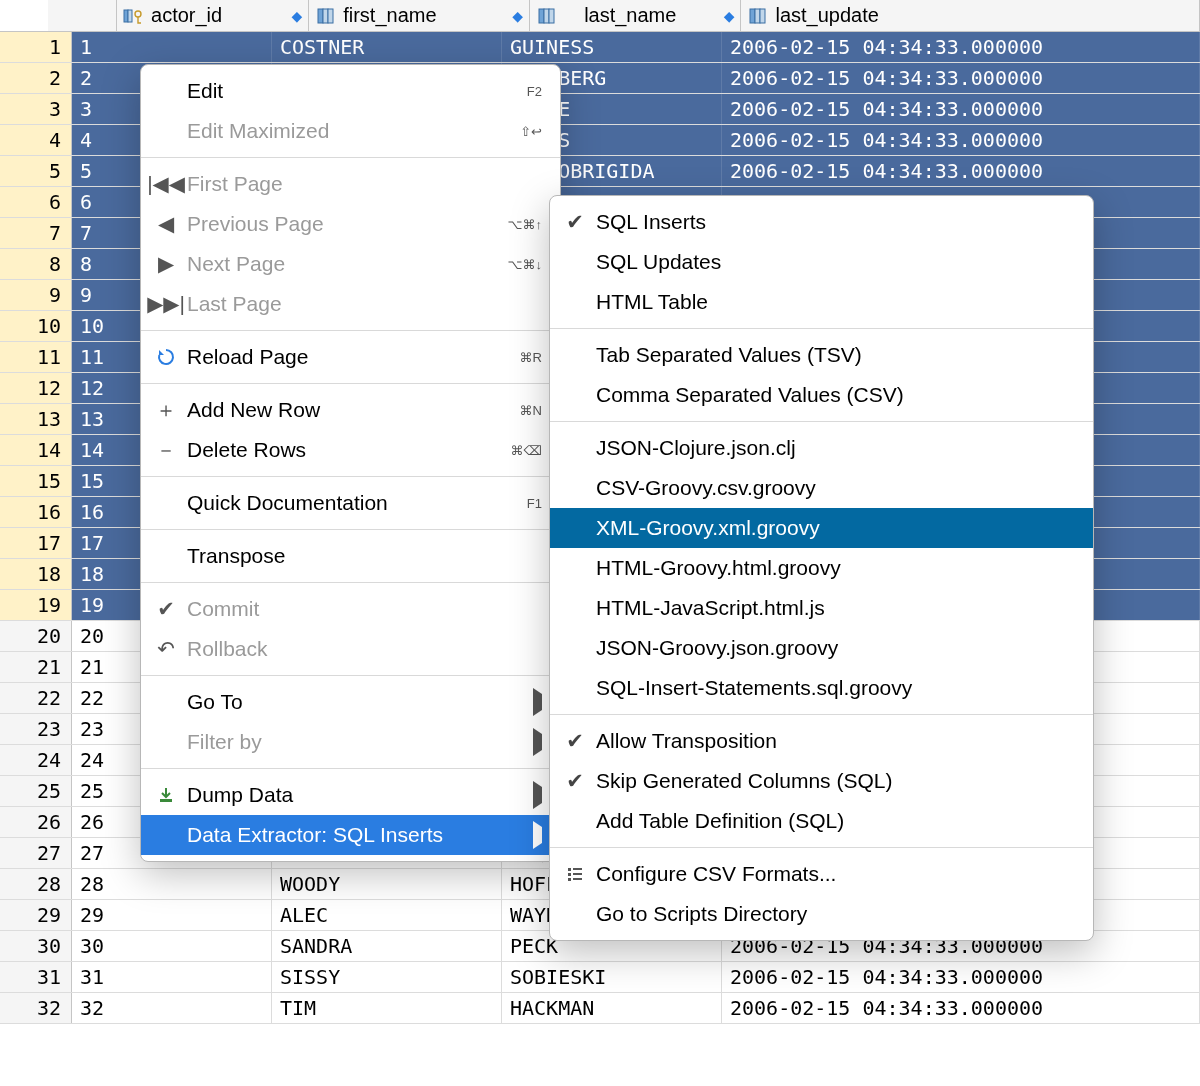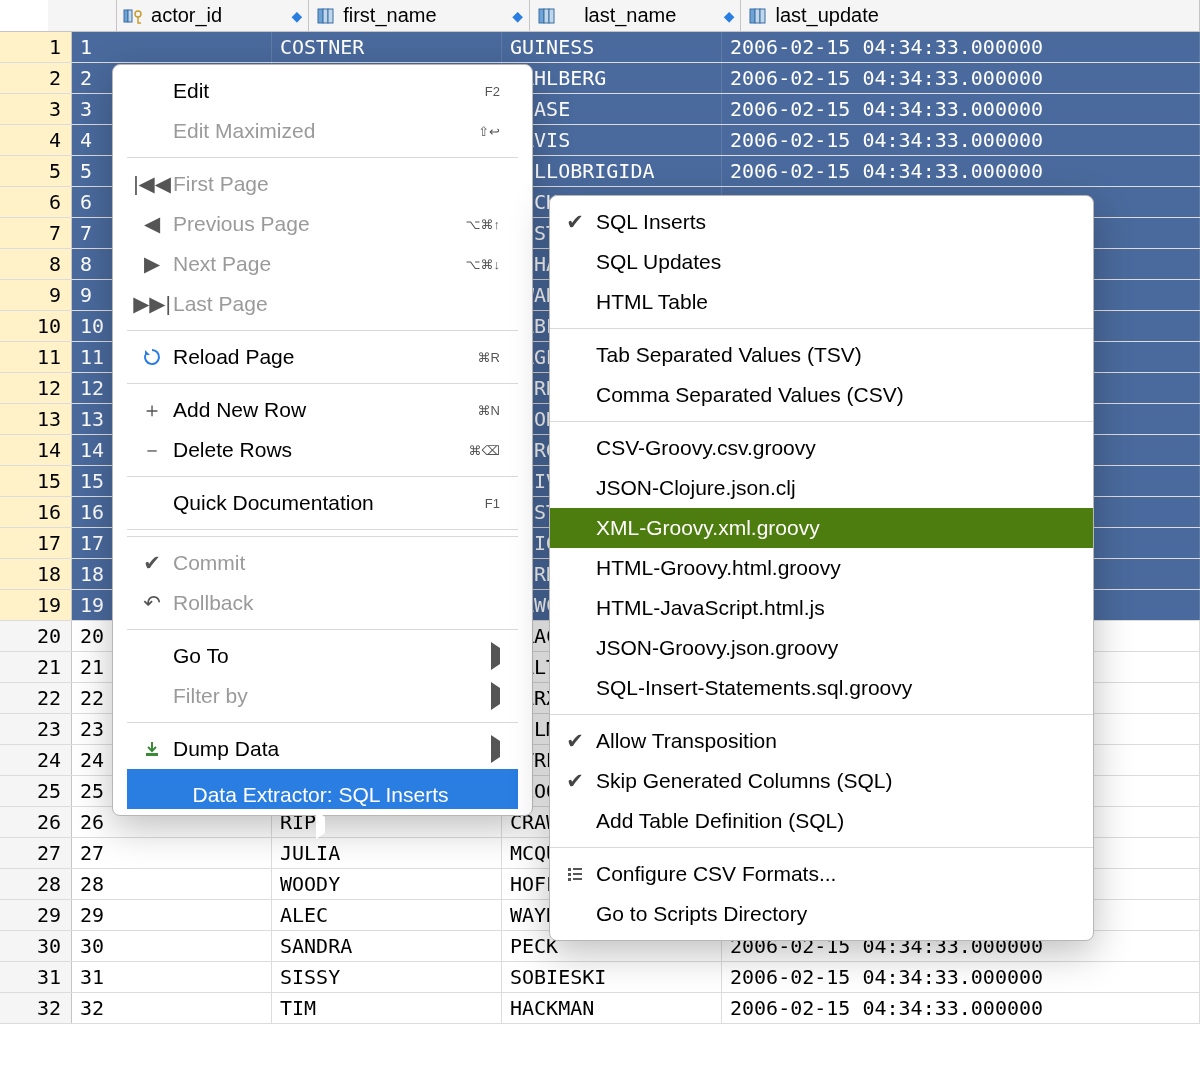--- a/index.html
+++ b/index.html
@@ -13,33 +13,33 @@
   .col-first { width: 230px; }
   .col-last { width: 220px; gap: 26px; }
   .col-update { width: 478px; }
   .icon-pk { width: 22px; height: 18px; display: inline-block; }
   .icon-col { width: 22px; height: 18px; display: inline-block; }
   .data-row { display: flex; height: 31px; border-bottom: 1px solid #dcdcdc; font-family: Menlo, Consolas, monospace; font-size: 20px; }
   .row-num { width: 72px; background: #f5f5f5; border-right: 1px solid #c5c5c5; display: flex; align-items: center; justify-content: flex-end; padding-right: 10px; color: #000; }
   .cell { display: flex; align-items: center; padding: 0 8px; border-right: 1px solid #dcdcdc; overflow: hidden; white-space: nowrap; }
   .sel .row-num { background: #fff2c8; }
   .sel .cell { background: #4a6a9d; color: #fff; border-right-color: #5f7ba8; }
-  .ctx { position: absolute; top: 64px; left: 112px; width: 421px; background: #fff; border: 1px solid #b7b7b7; border-radius: 8px; box-shadow: 0 12px 38px rgba(0,0,0,.25); padding: 6px 14px; z-index: 10; font-size: 21px; }
+  .ctx { position: absolute; top: 64px; left: 140px; width: 421px; background: #fff; border: 1px solid #b7b7b7; border-radius: 8px; box-shadow: 0 12px 38px rgba(0,0,0,.25); padding: 6px 0; z-index: 10; font-size: 21px; }
   .ctx .sep { border-top: 1px solid #d9d9d9; margin: 6px 0; }
   .ctx .item { display: flex; align-items: center; padding: 4px 18px 4px 14px; height: 40px; gap: 10px; white-space: nowrap; }
   .ctx .item.disabled { color: #9a9a9a; }
-  .ctx .item.highlight { background: #2a7de1; color: #fff; flex-direction: column; }
+  .ctx .item.highlight { background: #2a7de1; color: #fff; }
   .ctx .ic { width: 22px; display: flex; align-items: center; justify-content: center; color: #555; }
   .ctx .lbl { flex: 1; }
   .ctx .sh { color: #555; font-size: 13px; }
   .ctx .sub-arrow { font-size: 14px; color: #555; }
   .ctx .item.highlight .sub-arrow { color: #fff; }
   .sub { position: absolute; top: 195px; left: 549px; width: 545px; background: #fff; border: 1px solid #b7b7b7; border-radius: 8px; box-shadow: 0 12px 38px rgba(0,0,0,.25); padding: 6px 0; z-index: 20; font-size: 21px; }
   .sub .item { display: flex; align-items: center; padding: 4px 24px 4px 14px; height: 40px; gap: 10px; white-space: nowrap; }
-  .sub .item.highlight { background: #4d7c0f; color: #fff; }
+  .sub .item.highlight { background: #0369a1; color: #fff; }
   .sub .sep { border-top: 1px solid #d9d9d9; margin: 6px 0; }
   .sub .ic { width: 22px; display: flex; align-items: center; justify-content: center; color: #444; }
   .sub .lbl { flex: 1; }
   svg { display: block; }
   .triangle-right { width: 0; height: 0; border-top: 6px solid transparent; border-bottom: 6px solid transparent; border-left: 9px solid #555; }
   .item.highlight .triangle-right { border-left-color: #fff; }
 </style>
 </head>
 <body>
 
@@ -372,20 +372,24 @@
       <span class="lbl">Delete Rows</span>
       <span class="sh">⌘⌫</span>
     </div>
     <div class="sep"></div>
     <div class="item">
       <span class="ic"></span>
       <span class="lbl">Quick Documentation</span>
       <span class="sh">F1</span>
     </div>
     <div class="sep"></div>
+    <div class="item">
+      <span class="ic"></span>
+      <span class="lbl">Transpose</span>
+    </div>
     <div class="sep"></div>
     <div class="item disabled">
       <span class="ic">✔</span>
       <span class="lbl">Commit</span>
     </div>
     <div class="item disabled">
       <span class="ic">↶</span>
       <span class="lbl">Rollback</span>
     </div>
     <div class="sep"></div>
@@ -435,25 +439,25 @@
       <span class="ic"></span>
       <span class="lbl">Tab Separated Values (TSV)</span>
     </div>
     <div class="item">
       <span class="ic"></span>
       <span class="lbl">Comma Separated Values (CSV)</span>
     </div>
     <div class="sep"></div>
     <div class="item">
       <span class="ic"></span>
+      <span class="lbl">JSON-Clojure.json.clj</span>
+    </div>
+    <div class="item">
+      <span class="ic"></span>
       <span class="lbl">CSV-Groovy.csv.groovy</span>
-    </div>
-    <div class="item">
-      <span class="ic"></span>
-      <span class="lbl">JSON-Clojure.json.clj</span>
     </div>
     <div class="item highlight">
       <span class="ic"></span>
       <span class="lbl">XML-Groovy.xml.groovy</span>
     </div>
     <div class="item">
       <span class="ic"></span>
       <span class="lbl">HTML-Groovy.html.groovy</span>
     </div>
     <div class="item">

